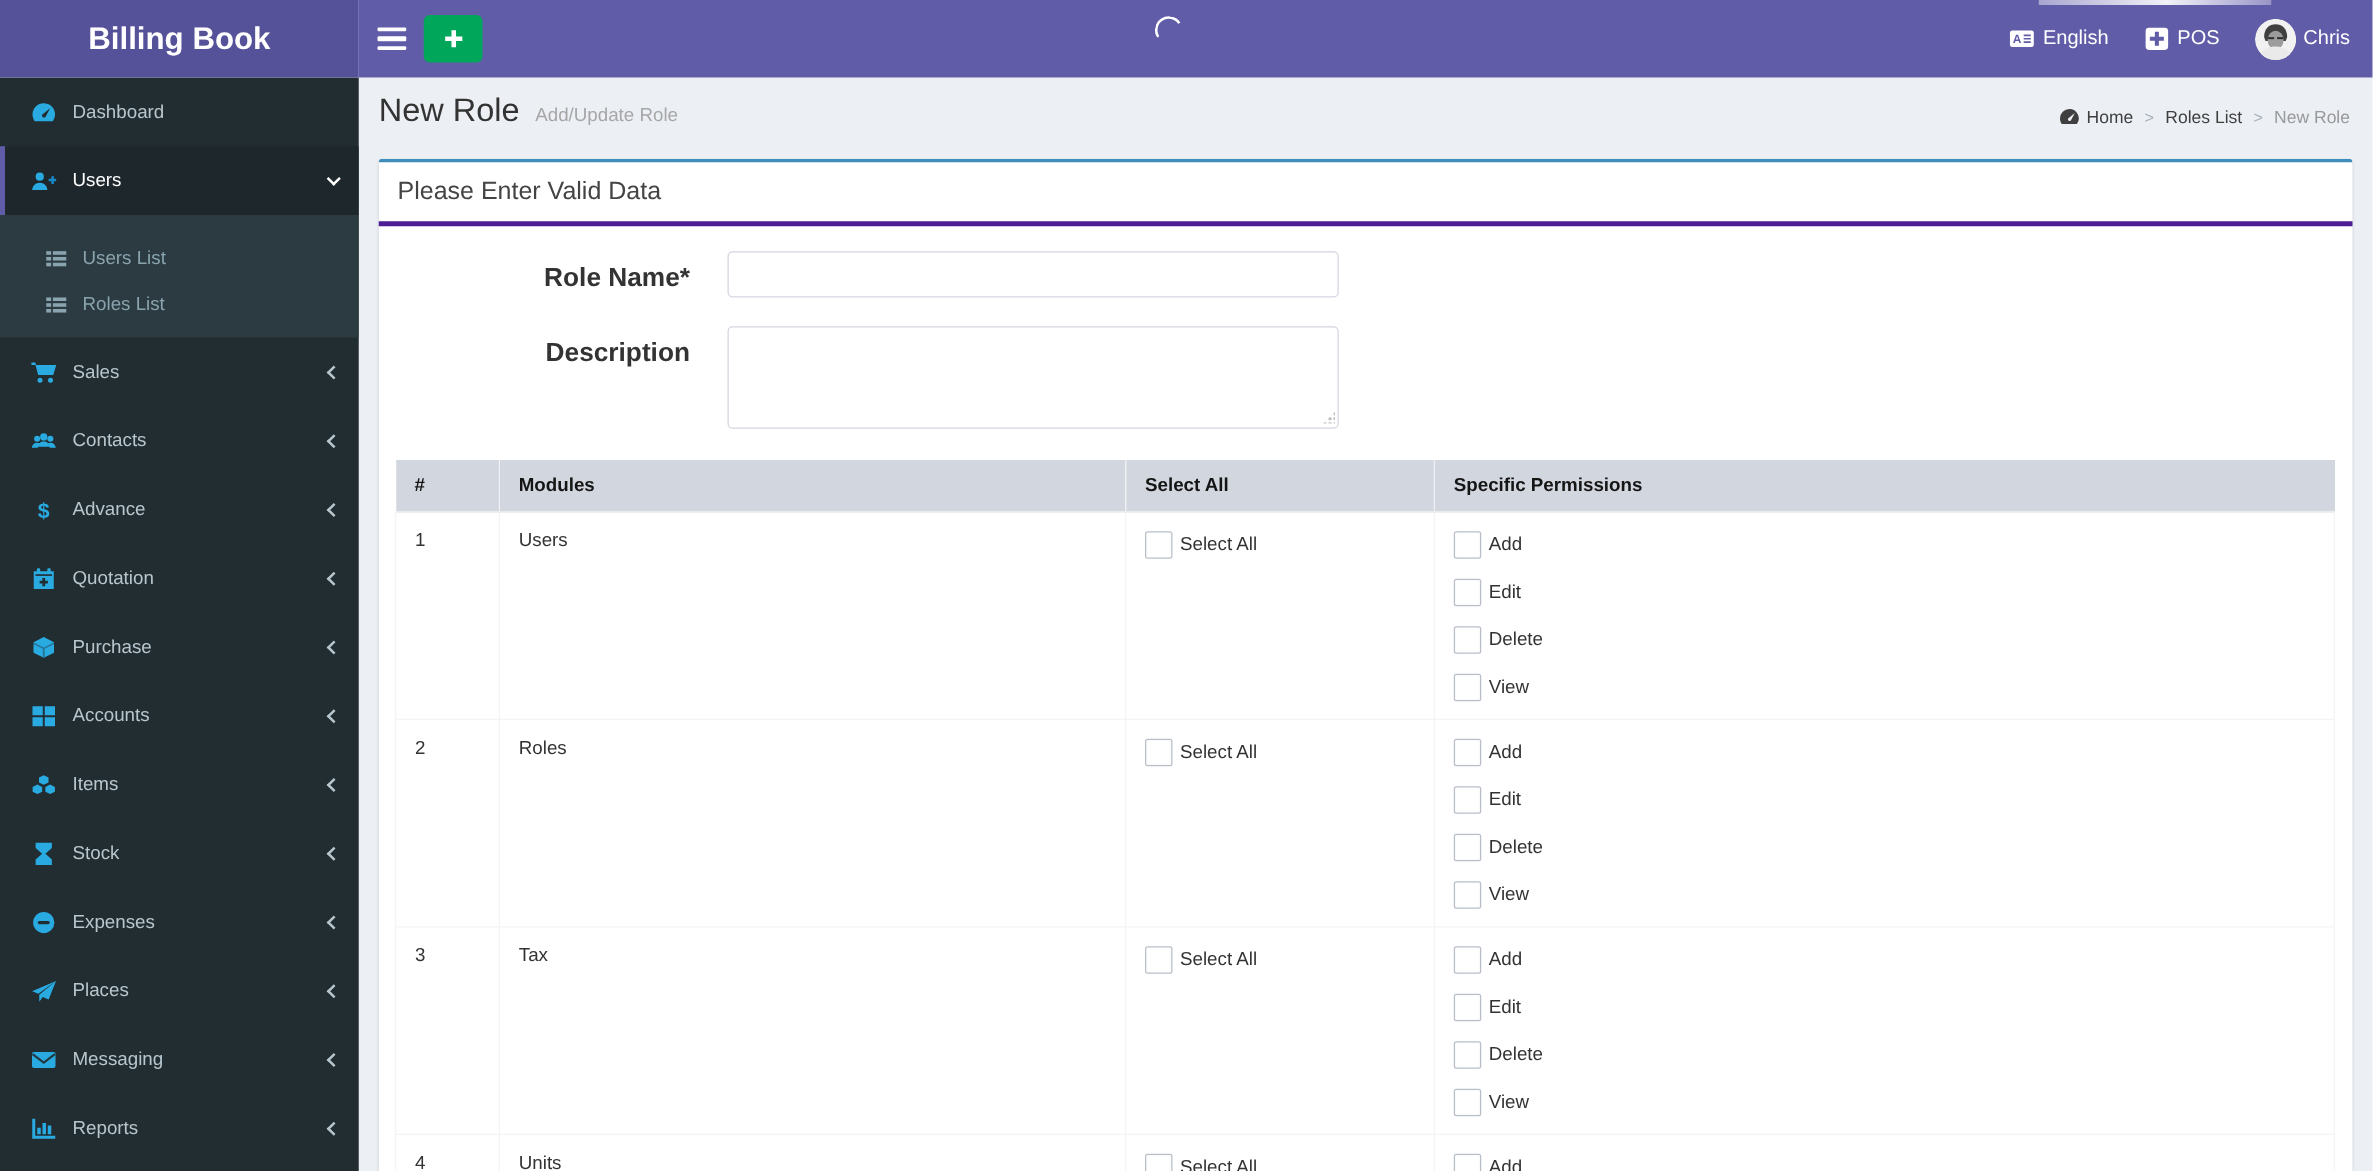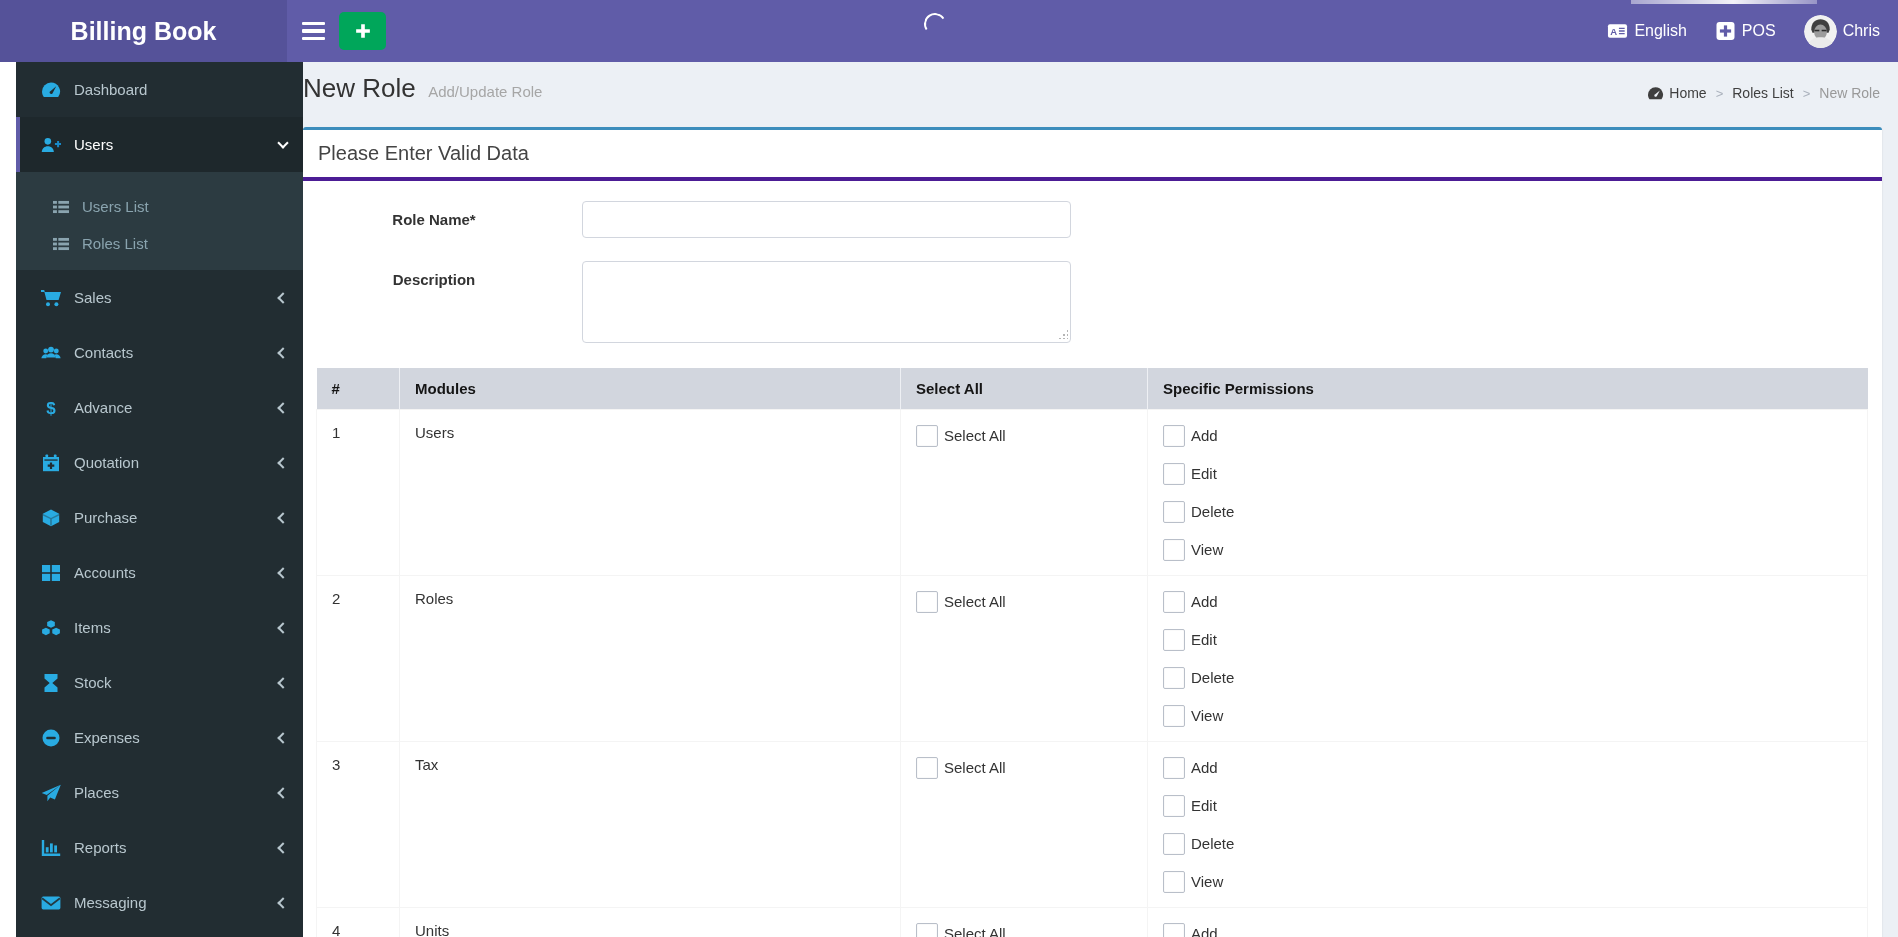--- a/index.html
+++ b/index.html
@@ -28,21 +28,21 @@
     border:2.5px solid transparent;border-top-color:#fff;border-left-color:#fff;transform:rotate(12deg);}
   .nav-right{position:absolute;right:4px;top:0;height:62px;display:flex;align-items:center;color:#fff;font-size:16px;}
   .nav-item{display:flex;align-items:center;gap:6px;padding:0 14px;height:100%;cursor:pointer;}
   .nav-item .ico svg{width:21px;height:18px;}
   .avatar{width:33px;height:33px;border-radius:50%;overflow:hidden;flex:0 0 auto;}
   .avatar svg{width:33px;height:33px;}
   .artifact{position:fixed;top:0;left:1631px;width:186px;height:4px;z-index:60;pointer-events:none;
     background:linear-gradient(90deg,rgba(255,255,255,.45),rgba(255,255,255,.92) 55%,rgba(255,255,255,.35));}
 
   
-  .sidebar{position:fixed;left:16px;top:62px;bottom:0;width:287px;background:var(--sidebar);overflow:hidden;z-index:40;}
+  .sidebar{position:fixed;left:0;top:62px;bottom:0;width:287px;background:var(--sidebar);overflow:hidden;z-index:40;}
   .sidebar ul{list-style:none;}
   .side-item{height:55px;display:flex;align-items:center;padding:0 16px 0 18px;
     border-left:4px solid transparent;color:#b8c7ce;font-size:15px;cursor:pointer;}
   .side-item .ico{width:26px;margin-right:10px;color:var(--icon);}
   .side-item.active{background:var(--active-item);border-left-color:var(--navbar);color:#fff;}
   .chev{width:8px;height:8px;margin-left:auto;border-left:2px solid currentColor;border-bottom:2px solid currentColor;flex:0 0 auto;}
   .chev.left{transform:rotate(45deg);}
   .chev.down{transform:rotate(-45deg);margin-top:-4px;}
   .submenu{background:var(--submenu);padding:16px 0 8px;}
   .sub-item{height:37px;display:flex;align-items:center;padding-left:33px;color:#8aa4af;font-size:15px;cursor:pointer;}
@@ -62,22 +62,22 @@
   .breadcrumb .sep{color:#a9b0bb;font-size:13px;}
   .breadcrumb .crumb{cursor:pointer;}
   .breadcrumb .crumb.active{color:#999;cursor:default;}
 
   .box{margin-top:7px;background:#fff;border-top:3px solid var(--card-top);border-radius:3px;
     box-shadow:0 1px 2px rgba(0,0,0,.12);height:1500px;}
   .box-header{padding:12px 15px;font-size:20px;color:#444;border-bottom:4px solid #4c1d95;}
   .box-body{padding:20px 13px;}
 
   .fg{display:flex;margin-bottom:23px;}
-  .fg label{width:266px;text-align:center;padding-right:30px;padding-top:10px;
-    font-weight:bold;font-size:15px;color:#333;}
+  .fg label{width:266px;text-align:right;padding-right:30px;padding-top:10px;
+    font-weight:bold;font-size:21px;color:#333;}
   .form-control{width:489px;border:1px solid #d2d6de;border-radius:4px;
     font-size:15px;color:#333;padding:6px 12px;font-family:inherit;outline:none;background:#fff;}
   input.form-control{height:37px;}
   .ta-wrap{position:relative;width:489px;}
   textarea.form-control{height:82px;resize:none;display:block;}
   .grip{position:absolute;right:3px;bottom:4px;width:10px;height:10px;
     background-image:radial-gradient(circle,#b5b5b5 1px,transparent 1.4px);
     background-size:4px 4px;clip-path:polygon(100% 0,100% 100%,0 100%);cursor:nwse-resize;}
 
   .perm-table{border-collapse:collapse;table-layout:fixed;width:1551px;margin-top:25px;}
@@ -312,39 +312,39 @@
           <svg viewBox="0 0 20 18">
             <path fill="currentColor" d="M19.8.7L.7 9l5 2L19.8.7zM6.4 11.7v5.6l2.8-3.7 4.7 2L19.8.7 6.4 11.7z"></path>
           </svg>
         </span>
         <span>Places</span>
         <span class="chev left"></span>
       </li>
       <li class="side-item">
         <span class="ico">
           <svg viewBox="0 0 20 18">
+            <rect x=".6" y="2.6" width="18.8" height="12.8" rx="1.6" fill="currentColor"></rect>
+            <path fill="var(--icon-cut,#222d32)" opacity=".9" d="M1.6 3.6L10 9.9l8.4-6.3 1.1 1.4L10 12.2.5 5z"></path>
+          </svg>
+        </span>
+        <span>Messaging</span>
+        <span class="chev left"></span>
+      </li>
+      <li class="side-item">
+        <span class="ico">
+          <svg viewBox="0 0 20 18">
             <path fill="currentColor" d="M.8 1h2.4v13.6h16V17H.8z"></path>
             <g fill="currentColor">
               <rect x="4.8" y="8.2" width="2.8" height="5.2"></rect>
               <rect x="9" y="4.4" width="2.8" height="9"></rect>
               <rect x="13.2" y="6.4" width="2.8" height="7"></rect>
             </g>
           </svg>
         </span>
         <span>Reports</span>
-        <span class="chev left"></span>
-      </li>
-      <li class="side-item">
-        <span class="ico">
-          <svg viewBox="0 0 20 18">
-            <rect x=".6" y="2.6" width="18.8" height="12.8" rx="1.6" fill="currentColor"></rect>
-            <path fill="var(--icon-cut,#222d32)" opacity=".9" d="M1.6 3.6L10 9.9l8.4-6.3 1.1 1.4L10 12.2.5 5z"></path>
-          </svg>
-        </span>
-        <span>Messaging</span>
         <span class="chev left"></span>
       </li>
       <li class="side-item"></li>
     </ul>
 </div>
 
 <div class="content">
   <div class="content-inner">
     <div class="page-head">
       <h1 class="page-title">New Role</h1>

